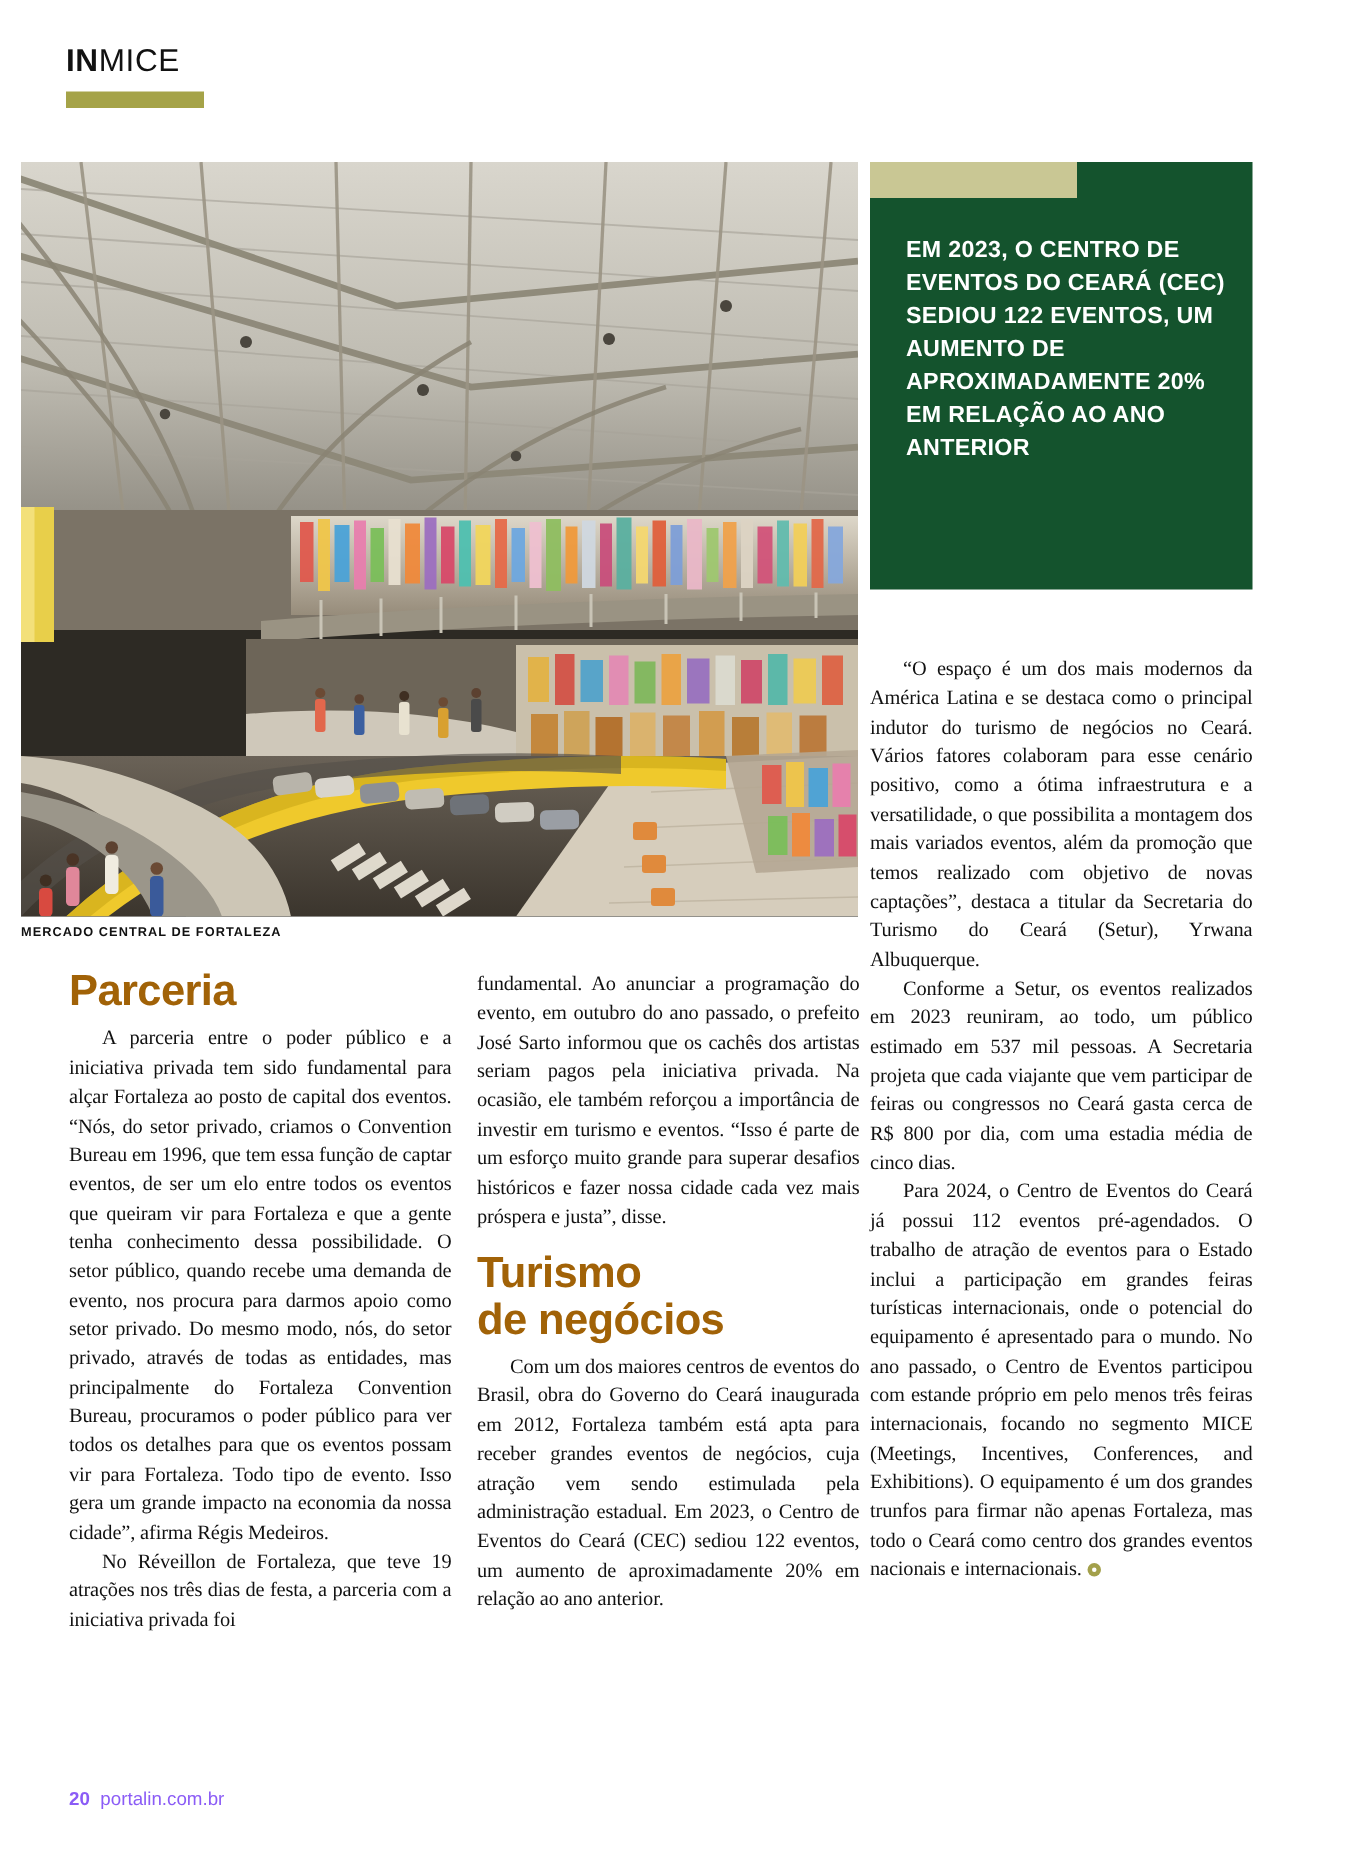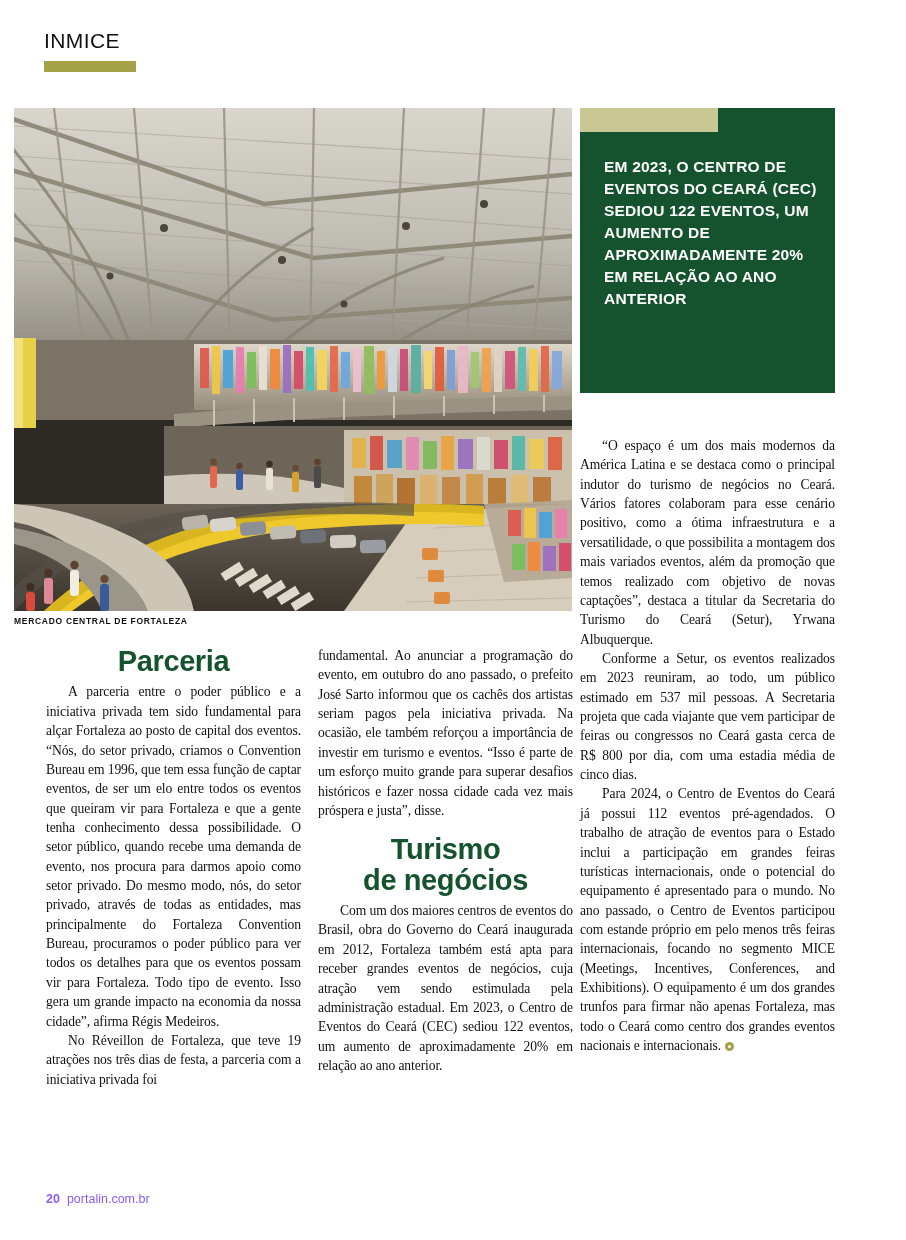--- a/index.html
+++ b/index.html
@@ -23,21 +23,21 @@
     top: 30px;
     width: 300px;
   }
   .masthead-title {
     font-size: 21px;
     letter-spacing: 0.4px;
     line-height: 1;
     color: #111111;
     white-space: nowrap;
   }
-  .masthead-title .mh-bold { font-weight: 400; }
+  .masthead-title .mh-bold { font-weight: 700; }
   .masthead-title .mh-light { font-weight: 400; }
   .masthead-rule {
     margin-top: 10px;
     width: 92px;
     height: 11px;
     background: #a5a348;
   }
 
   
   .photo {
@@ -105,22 +105,22 @@
   .col-1 { left: 46px;  top: 646px; width: 255px; }
   .col-2 { left: 318px; top: 646px; width: 255px; }
   .col-3 { left: 580px; top: 436px; width: 255px; }
 
   .section-head {
     font-size: 29px;
     font-weight: 700;
     line-height: 1.05;
     letter-spacing: -0.4px;
     margin: 0 0 6px 0;
-    text-align: center;
-    color: #14532d;
+    text-align: left;
+    color: #a16207;
   }
   .section-head.second {
     margin-top: 14px;
   }
   p.body-par {
     margin: 0;
     text-indent: 22px;
     font-family: Liberation Serif, serif;
   }
   p.body-par.cont { text-indent: 0; }

